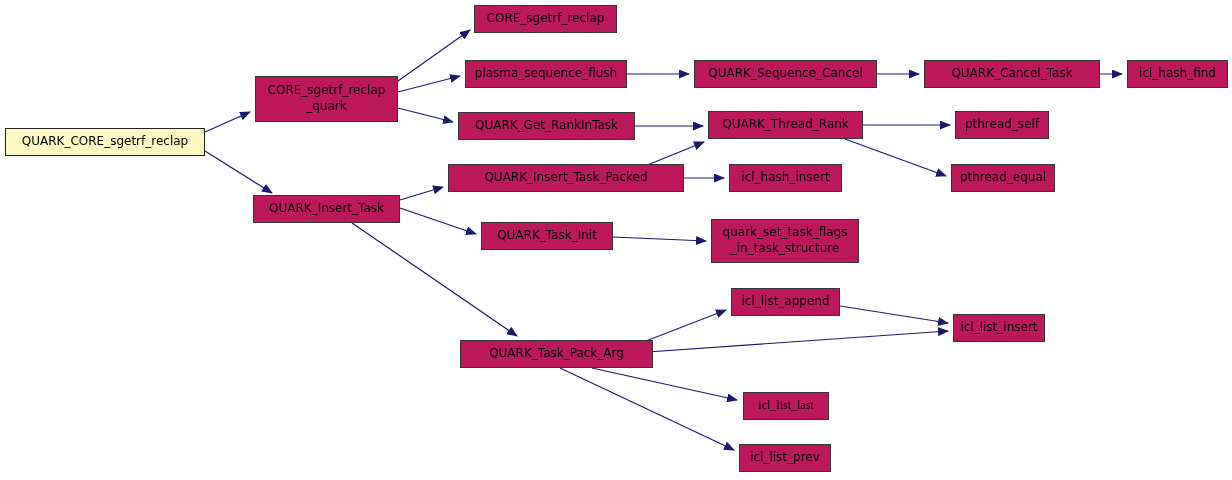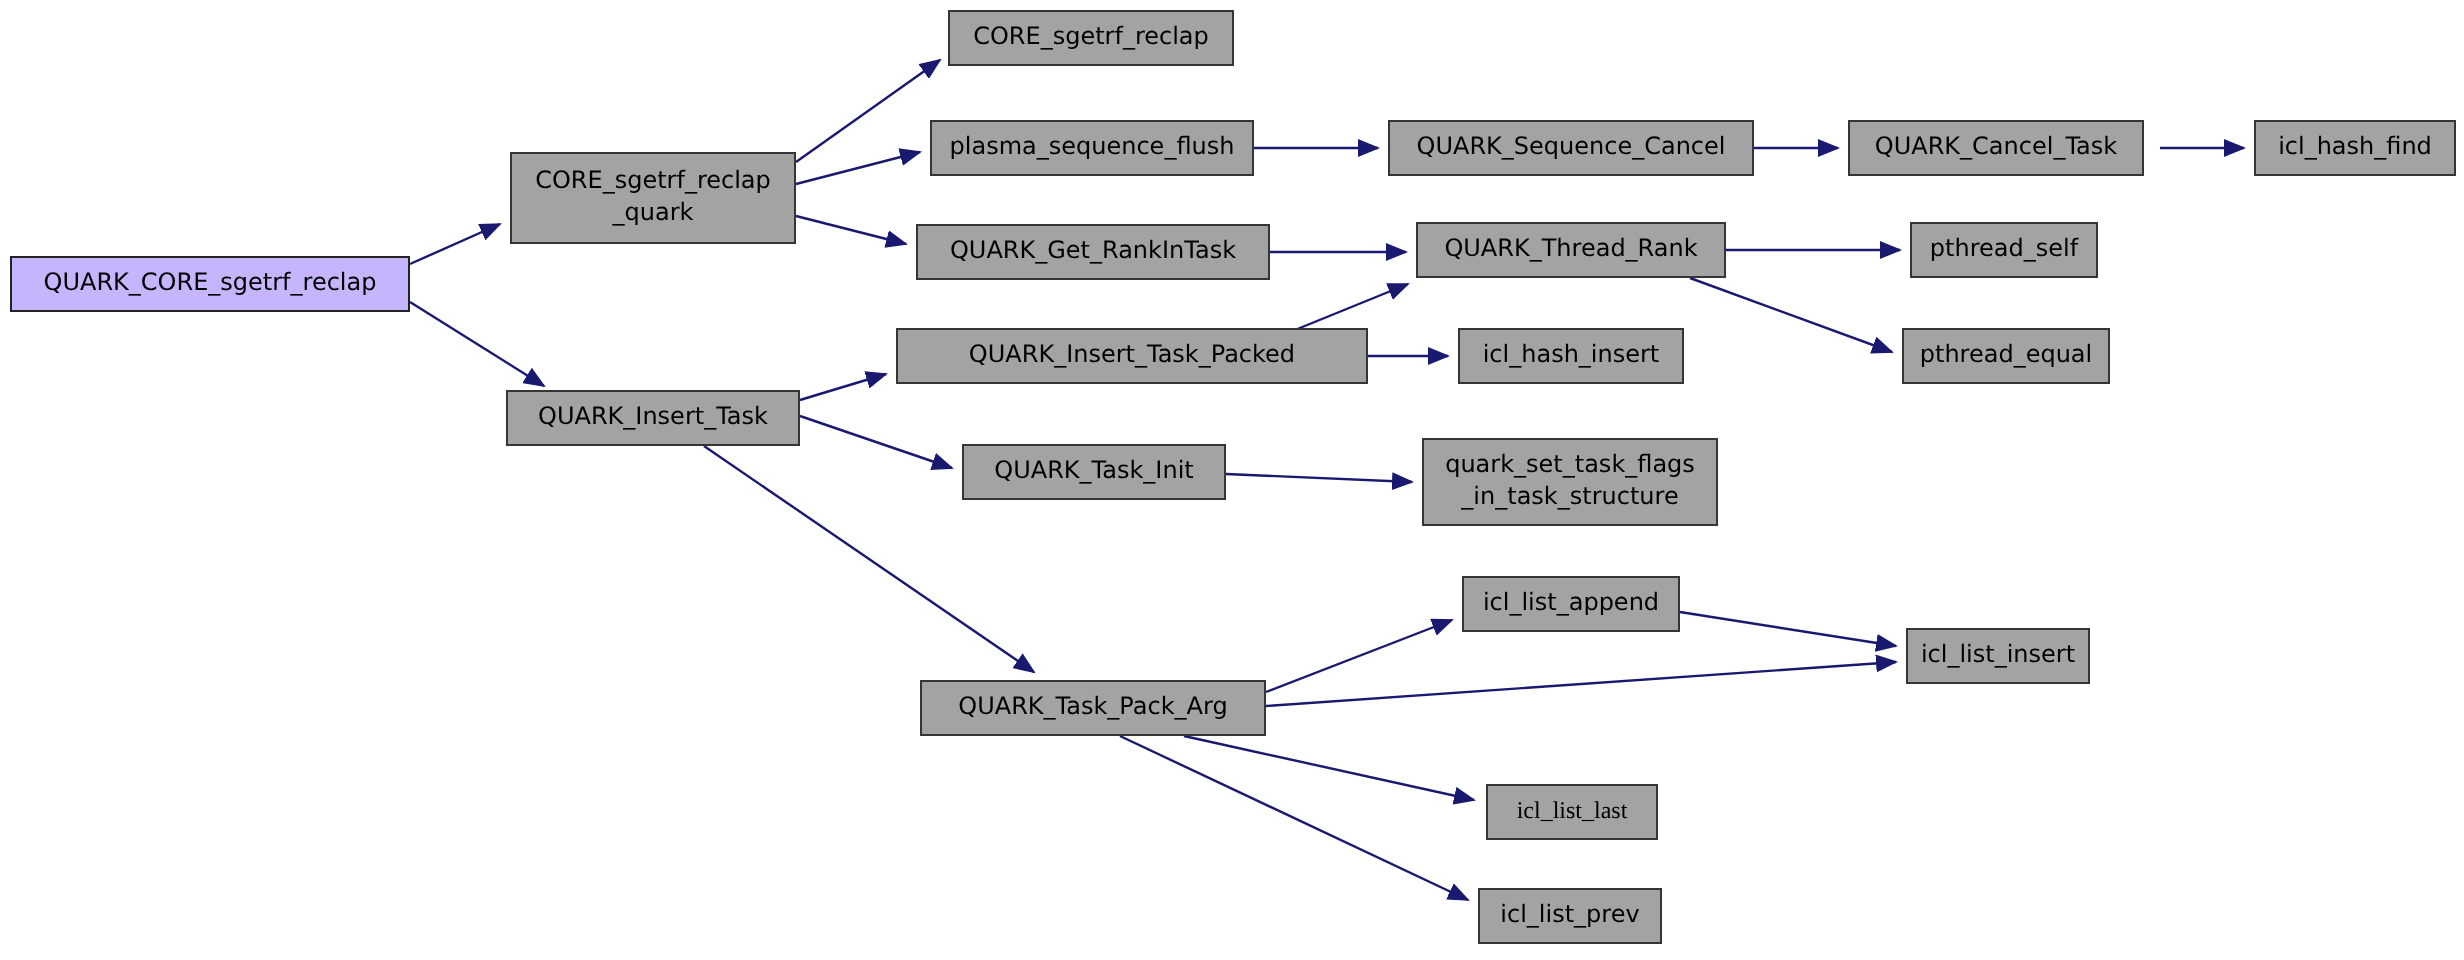--- a/index.html
+++ b/index.html
@@ -17,34 +17,34 @@
   }
   #edges {
     position: absolute;
     left: 0; top: 0;
     width: 1232px;
     height: 480px;
   }
   .node {
     position: absolute;
     box-sizing: border-box;
-    background: #a3a3a3;
+    background: #be185d;
     border: 1px solid #353535;
     color: #000000;
     font-size: 12px;
     line-height: 1.3;
     display: flex;
     align-items: center;
     justify-content: center;
     text-align: center;
     white-space: pre-line;
     cursor: pointer;
   }
   .node.root {
-    background: #c4b5fd;
+    background: #fef9c3;
     border: 1px solid #222222;
   }
   .edge-line {
     stroke: #191970;
     stroke-width: 1.2;
     fill: none;
   }
 </style>
 </head>
 <body>
@@ -81,31 +81,31 @@
         <line x1="840" y1="306" x2="948" y2="323" class="edge-line" marker-end="url(#arrow)" stroke="#191970"></line>
       </g>
   </svg>
   <div id="nodes">
       <div class="node root" style="left: 5px; top: 128px; width: 200px; height: 28px;">QUARK_CORE_sgetrf_reclap</div>
       <div class="node" style="left: 255px; top: 76px; width: 143px; height: 46px;">CORE_sgetrf_reclap
 _quark</div>
       <div class="node" style="left: 474px; top: 5px; width: 143px; height: 28px;">CORE_sgetrf_reclap</div>
       <div class="node" style="left: 465px; top: 60px; width: 162px; height: 28px;">plasma_sequence_flush</div>
       <div class="node" style="left: 694px; top: 60px; width: 183px; height: 28px;">QUARK_Sequence_Cancel</div>
-      <div class="node" style="left: 924px; top: 60px; width: 148px; height: 28px;">QUARK_Cancel_Task</div>
+      <div class="node" style="left: 924px; top: 60px; width: 176px; height: 28px;">QUARK_Cancel_Task</div>
       <div class="node" style="left: 1127px; top: 60px; width: 101px; height: 28px;">icl_hash_find</div>
       <div class="node" style="left: 458px; top: 112px; width: 177px; height: 28px;">QUARK_Get_RankInTask</div>
       <div class="node" style="left: 708px; top: 111px; width: 155px; height: 28px;">QUARK_Thread_Rank</div>
       <div class="node" style="left: 955px; top: 111px; width: 94px; height: 28px;">pthread_self</div>
       <div class="node" style="left: 951px; top: 164px; width: 104px; height: 28px;">pthread_equal</div>
       <div class="node" style="left: 253px; top: 195px; width: 147px; height: 28px;">QUARK_Insert_Task</div>
       <div class="node" style="left: 448px; top: 164px; width: 236px; height: 28px;">QUARK_Insert_Task_Packed</div>
       <div class="node" style="left: 729px; top: 164px; width: 113px; height: 28px;">icl_hash_insert</div>
       <div class="node" style="left: 481px; top: 222px; width: 132px; height: 28px;">QUARK_Task_Init</div>
       <div class="node" style="left: 711px; top: 219px; width: 148px; height: 44px;">quark_set_task_flags
 _in_task_structure</div>
-      <div class="node" style="left: 460px; top: 340px; width: 173px; height: 28px;">QUARK_Task_Pack_Arg</div>
+      <div class="node" style="left: 460px; top: 340px; width: 193px; height: 28px;">QUARK_Task_Pack_Arg</div>
       <div class="node" style="left: 731px; top: 288px; width: 109px; height: 28px;">icl_list_append</div>
       <div class="node" style="left: 953px; top: 314px; width: 92px; height: 28px;">icl_list_insert</div>
       <div class="node" style="left: 743px; top: 392px; width: 86px; height: 28px; font-family: Liberation Serif, serif;">icl_list_last</div>
       <div class="node" style="left: 739px; top: 444px; width: 92px; height: 28px;">icl_list_prev</div>
     </div>
 </div>
 
 </body></html>

